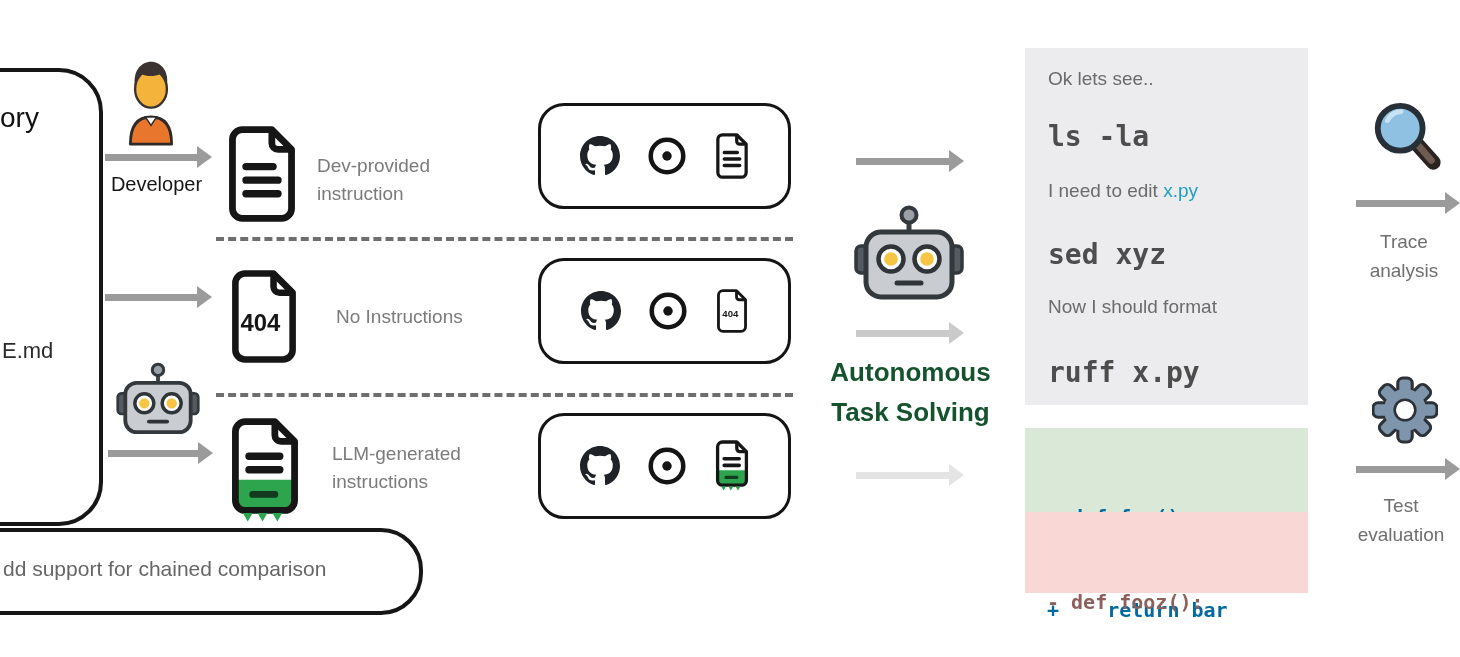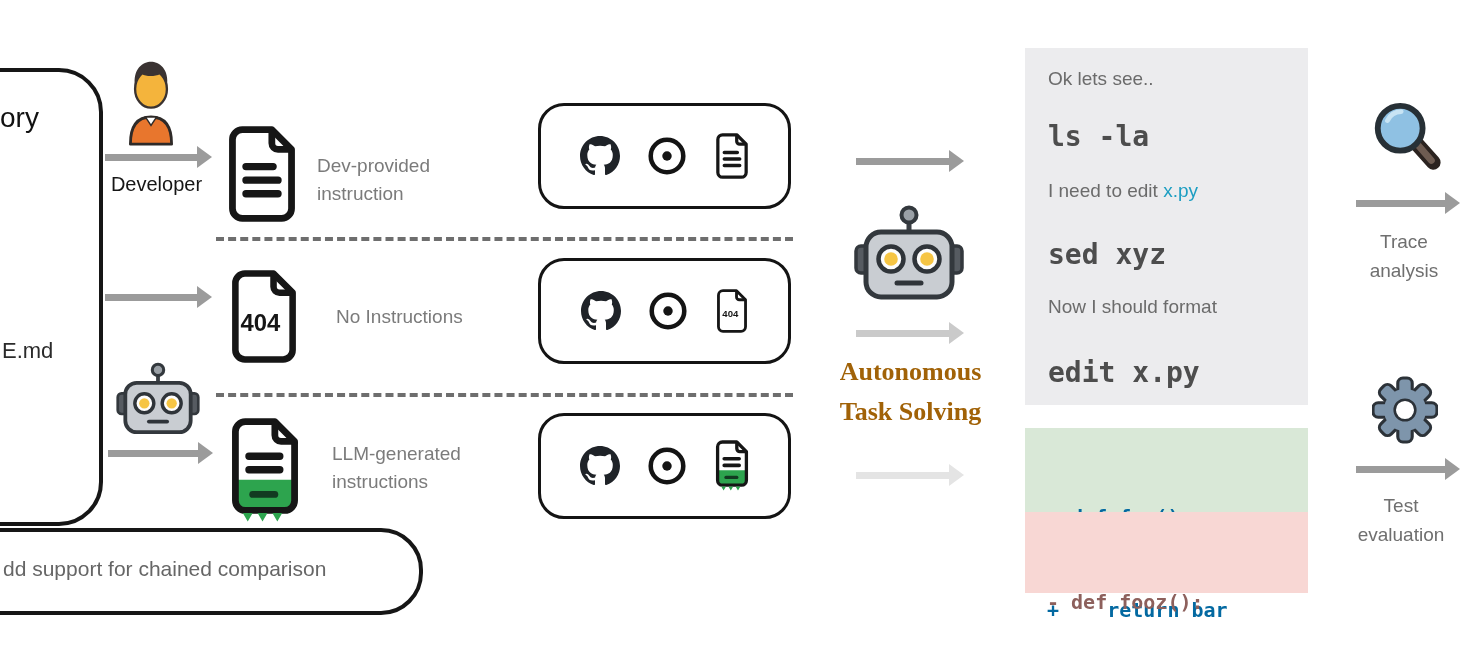--- a/index.html
+++ b/index.html
@@ -21,21 +21,21 @@
   .arrow{height:22px;}
   .arrow .body{position:absolute;left:0;top:8px;height:7px;width:calc(100% - 15px);}
   .arrow .head{position:absolute;right:0;top:0;width:0;height:0;
                border-top:11px solid transparent;border-bottom:11px solid transparent;}
 
   
   .frag-title{font-size:28px;font-weight:normal;color:#111;}
   .frag-file{font-size:22px;color:#2b2b2b;}
   .actor-label{font-size:20px;color:#161616;text-align:center;line-height:1.25;}
   .doc-label{font-size:19px;color:#7b7b7b;line-height:1.45;}
-  .agent-caption{font-size:26px;font-weight:bold;color:#a16207;text-align:center;line-height:1.55;font-family:Liberation Serif, serif;}
+  .agent-caption{font-size:26px;font-weight:bold;color:#14532d;text-align:center;line-height:1.55;}
   .pill-text{font-size:21px;color:#666;}
   .out-label{font-size:19px;color:#6f6f6f;text-align:center;line-height:1.5;}
 
   
   .terminal{left:1025px;top:48px;width:283px;height:357px;background:#ececee;}
   .t-line{position:absolute;left:23px;white-space:pre;}
   .t-thought{font-size:19px;color:#6b6b6b;}
   .t-cmd{font-family:"DejaVu Sans Mono",monospace;font-size:28px;font-weight:bold;color:#4d4d4d;}
   .t-link{color:#1d9ec2;cursor:pointer;}
 
@@ -194,21 +194,21 @@
     <div class="body" style="background:#e4e4e4;"></div>
       <div class="head" style="border-left:15px solid #e4e4e4;"></div>
   </div>
 
   <div class="abs terminal">
     <div class="t-line t-thought" style="top:20px;">Ok lets see..</div>
     <div class="t-line t-cmd" style="top:72px;">ls -la</div>
     <div class="t-line t-thought" style="top:132px;"><span>I need to edit </span><a class="t-link">x.py</a></div>
     <div class="t-line t-cmd" style="top:190px;">sed xyz</div>
     <div class="t-line t-thought" style="top:248px;">Now I should format</div>
-    <div class="t-line t-cmd" style="top:308px;">edit x.py</div>
+    <div class="t-line t-cmd" style="top:308px;">ruff x.py</div>
   </div>
 
   <div class="abs diff diff-add">
     <div>+ def foo():</div>
     <div>+    return bar</div>
   </div>
   <div class="abs diff diff-del">
     <div>- def fooz():</div>
     
   </div>

